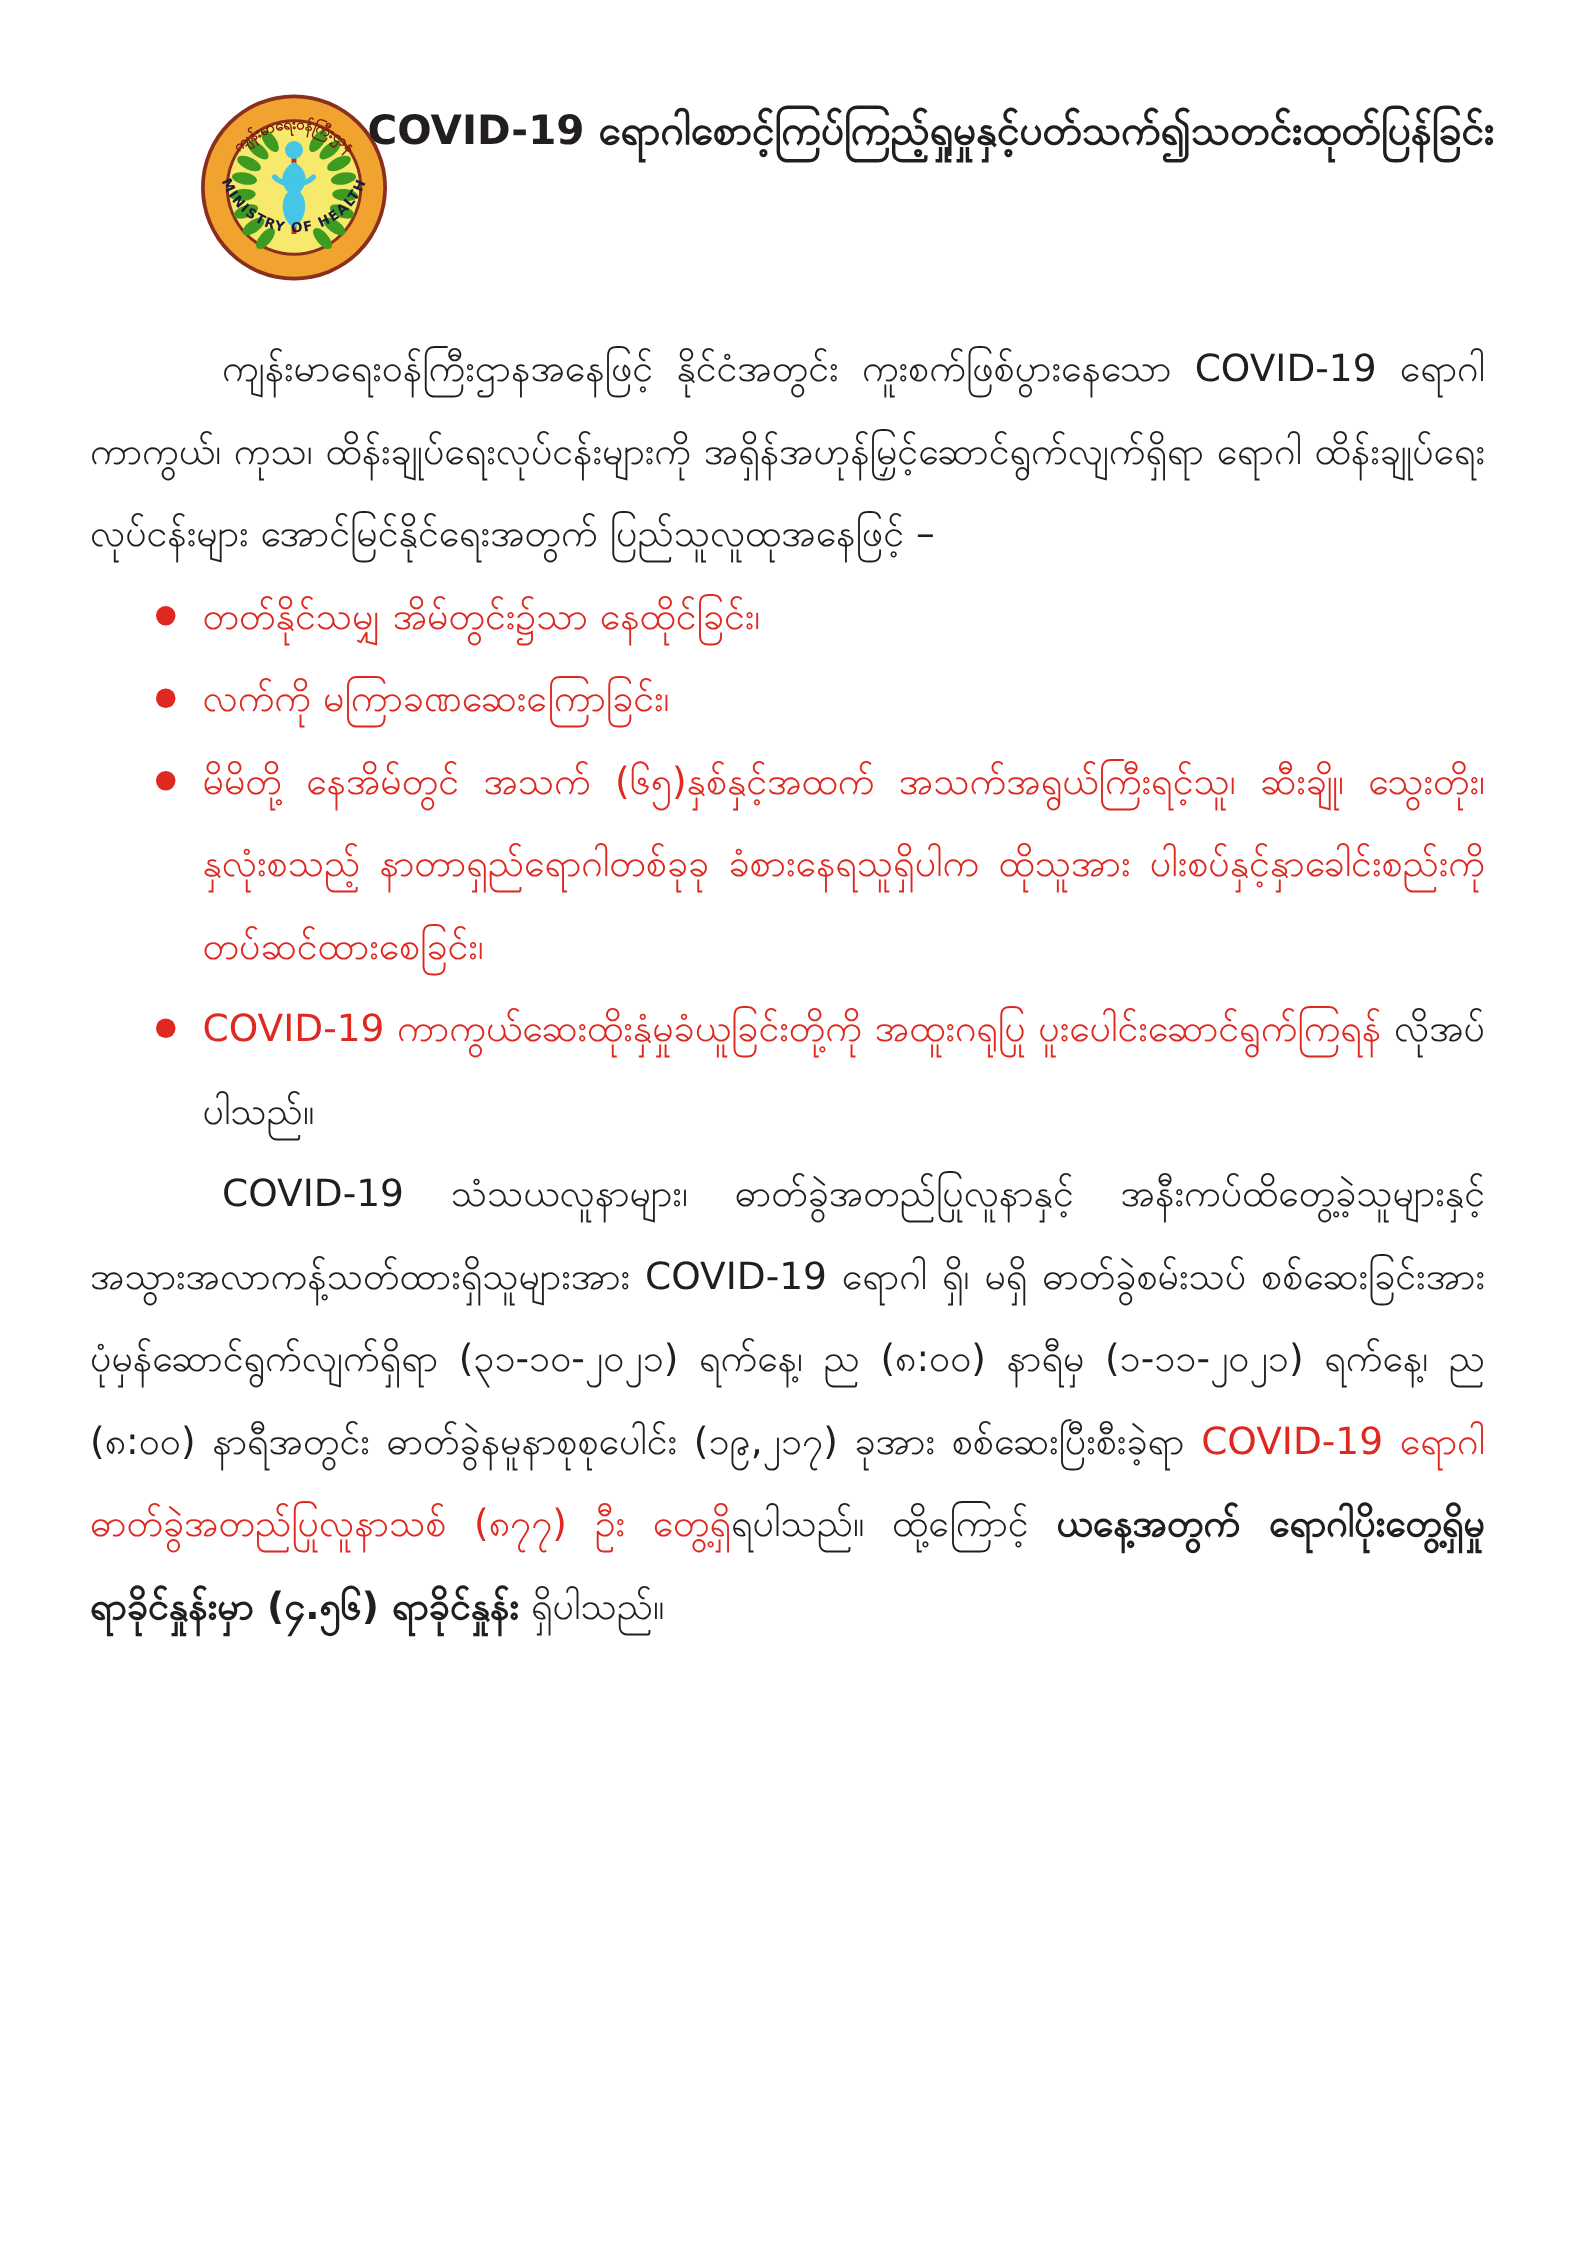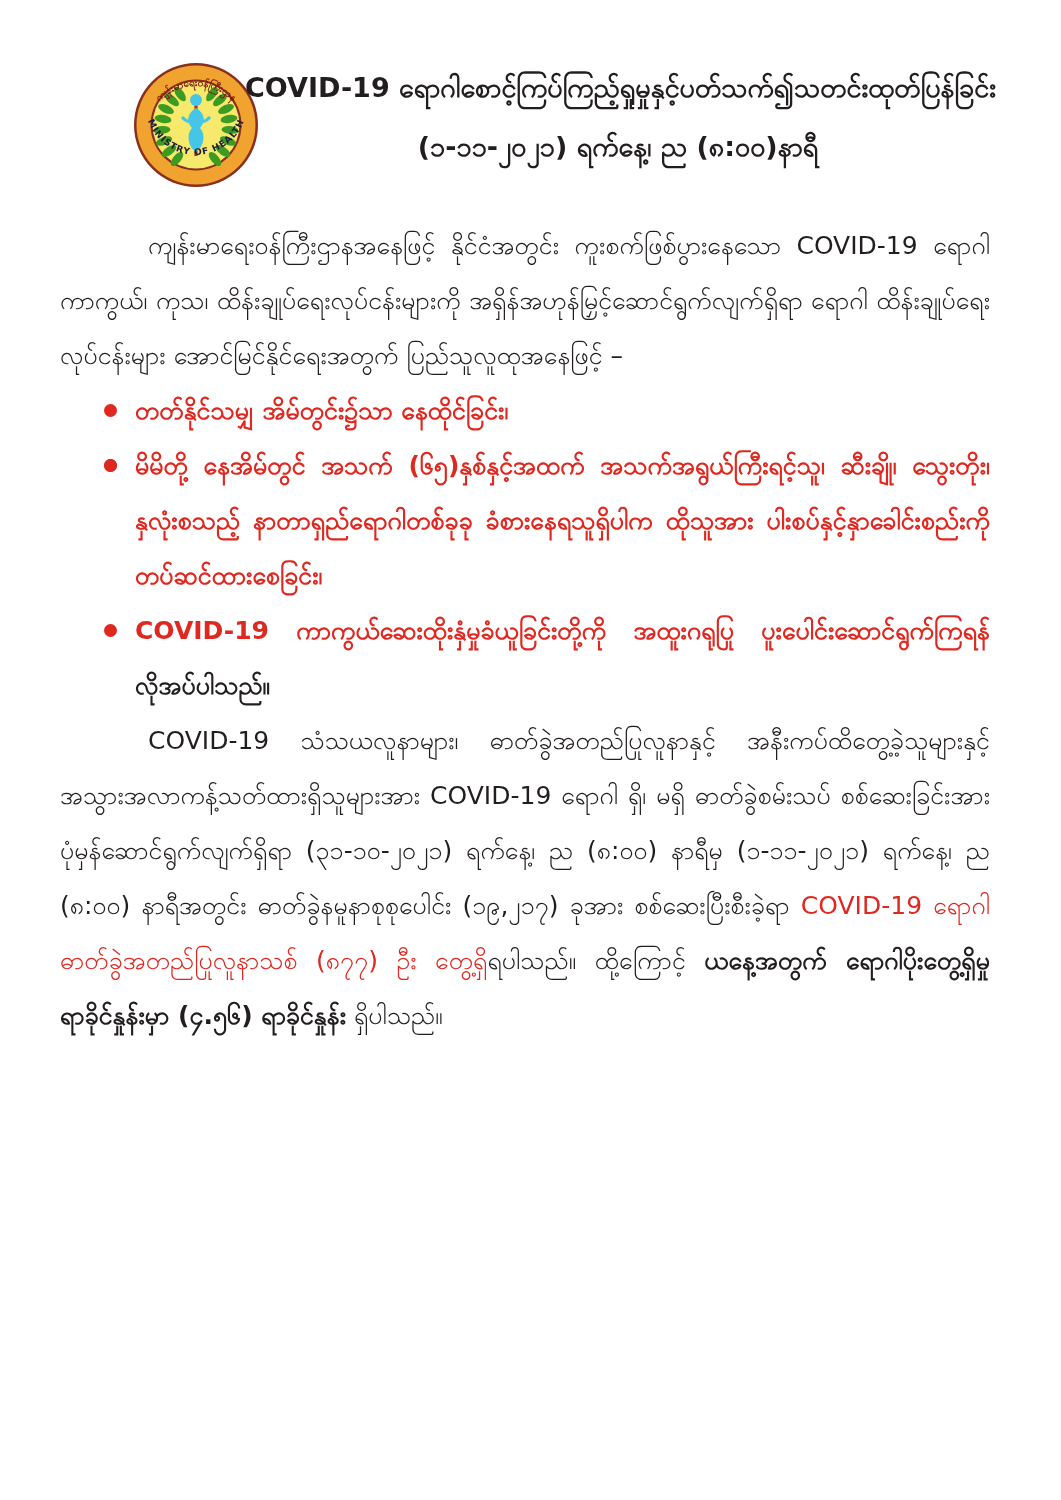--- a/index.html
+++ b/index.html
@@ -41,21 +41,21 @@
     top: 218px;
     padding: 0 71px 0 60px;
     font-size: 25px;
     line-height: 55px;
     text-align: justify;
     color: #221e1f;
   }
   .content p { margin: 0; }
   .indent { text-indent: 88px; }
 
-  ul.bullets { list-style: none; margin: 0; padding: 0; font-weight: bold; }
+  ul.bullets { list-style: none; margin: 0; padding: 0; }
   li.bullet {
     position: relative;
     padding-left: 75px;
     text-align: justify;
   }
   .dot {
     position: absolute;
     left: 44px;
     top: 21px;
     width: 13px;
@@ -113,35 +113,34 @@
         <textPath href="#arcTop" startOffset="50%" text-anchor="middle">ကျန်းမာရေးဝန်ကြီးဌာန</textPath>
       </text>
       <text font-size="9" font-weight="bold" fill="#1c1c3a" letter-spacing="1" font-family="DejaVu Sans, sans-serif">
         <textPath href="#arcBottom" startOffset="50%" text-anchor="middle">MINISTRY OF HEALTH</textPath>
       </text>
     </g>
   </svg>
 
   <div class="header-titles">
     <div class="title-line">COVID-19 ရောဂါစောင့်ကြပ်ကြည့်ရှုမှုနှင့်ပတ်သက်၍သတင်းထုတ်ပြန်ခြင်း</div>
-    <div class="title-line">(၁-၁၁-၂၀၂၁) ရက်နေ့၊ ည (၈:၀၀)နာရီ</div>
   </div>
 
   <div class="content">
 
     <p class="indent">ကျန်းမာရေးဝန်ကြီးဌာနအနေဖြင့် နိုင်ငံအတွင်း ကူးစက်ဖြစ်ပွားနေသော COVID-19 ရောဂါ ကာကွယ်၊ ကုသ၊ ထိန်းချုပ်ရေးလုပ်ငန်းများကို အရှိန်အဟုန်မြှင့်ဆောင်ရွက်လျက်ရှိရာ ရောဂါ ထိန်းချုပ်ရေးလုပ်ငန်းများ အောင်မြင်နိုင်ရေးအတွက် ပြည်သူလူထုအနေဖြင့် –</p>
 
     <ul class="bullets">
       <li class="bullet">
         <span class="dot"></span>
         <span class="red">တတ်နိုင်သမျှ အိမ်တွင်း၌သာ နေထိုင်ခြင်း၊</span><span></span>
       </li>
       <li class="bullet">
         <span class="dot"></span>
-        <span></span>
+        <span class="red">လက်ကို မကြာခဏဆေးကြောခြင်း၊</span><span></span>
       </li>
       <li class="bullet">
         <span class="dot"></span>
         <span class="red">မိမိတို့ နေအိမ်တွင် အသက် (၆၅)နှစ်နှင့်အထက် အသက်အရွယ်ကြီးရင့်သူ၊ ဆီးချို၊ သွေးတိုး၊ နှလုံးစသည့် နာတာရှည်ရောဂါတစ်ခုခု ခံစားနေရသူရှိပါက ထိုသူအား ပါးစပ်နှင့်နှာခေါင်းစည်းကို တပ်ဆင်ထားစေခြင်း၊</span><span></span>
       </li>
       <li class="bullet">
         <span class="dot"></span>
         <span class="red">COVID-19 ကာကွယ်ဆေးထိုးနှံမှုခံယူခြင်းတို့ကို အထူးဂရုပြု ပူးပေါင်းဆောင်ရွက်ကြရန် </span><span>လိုအပ်ပါသည်။</span>
       </li>
     </ul>

